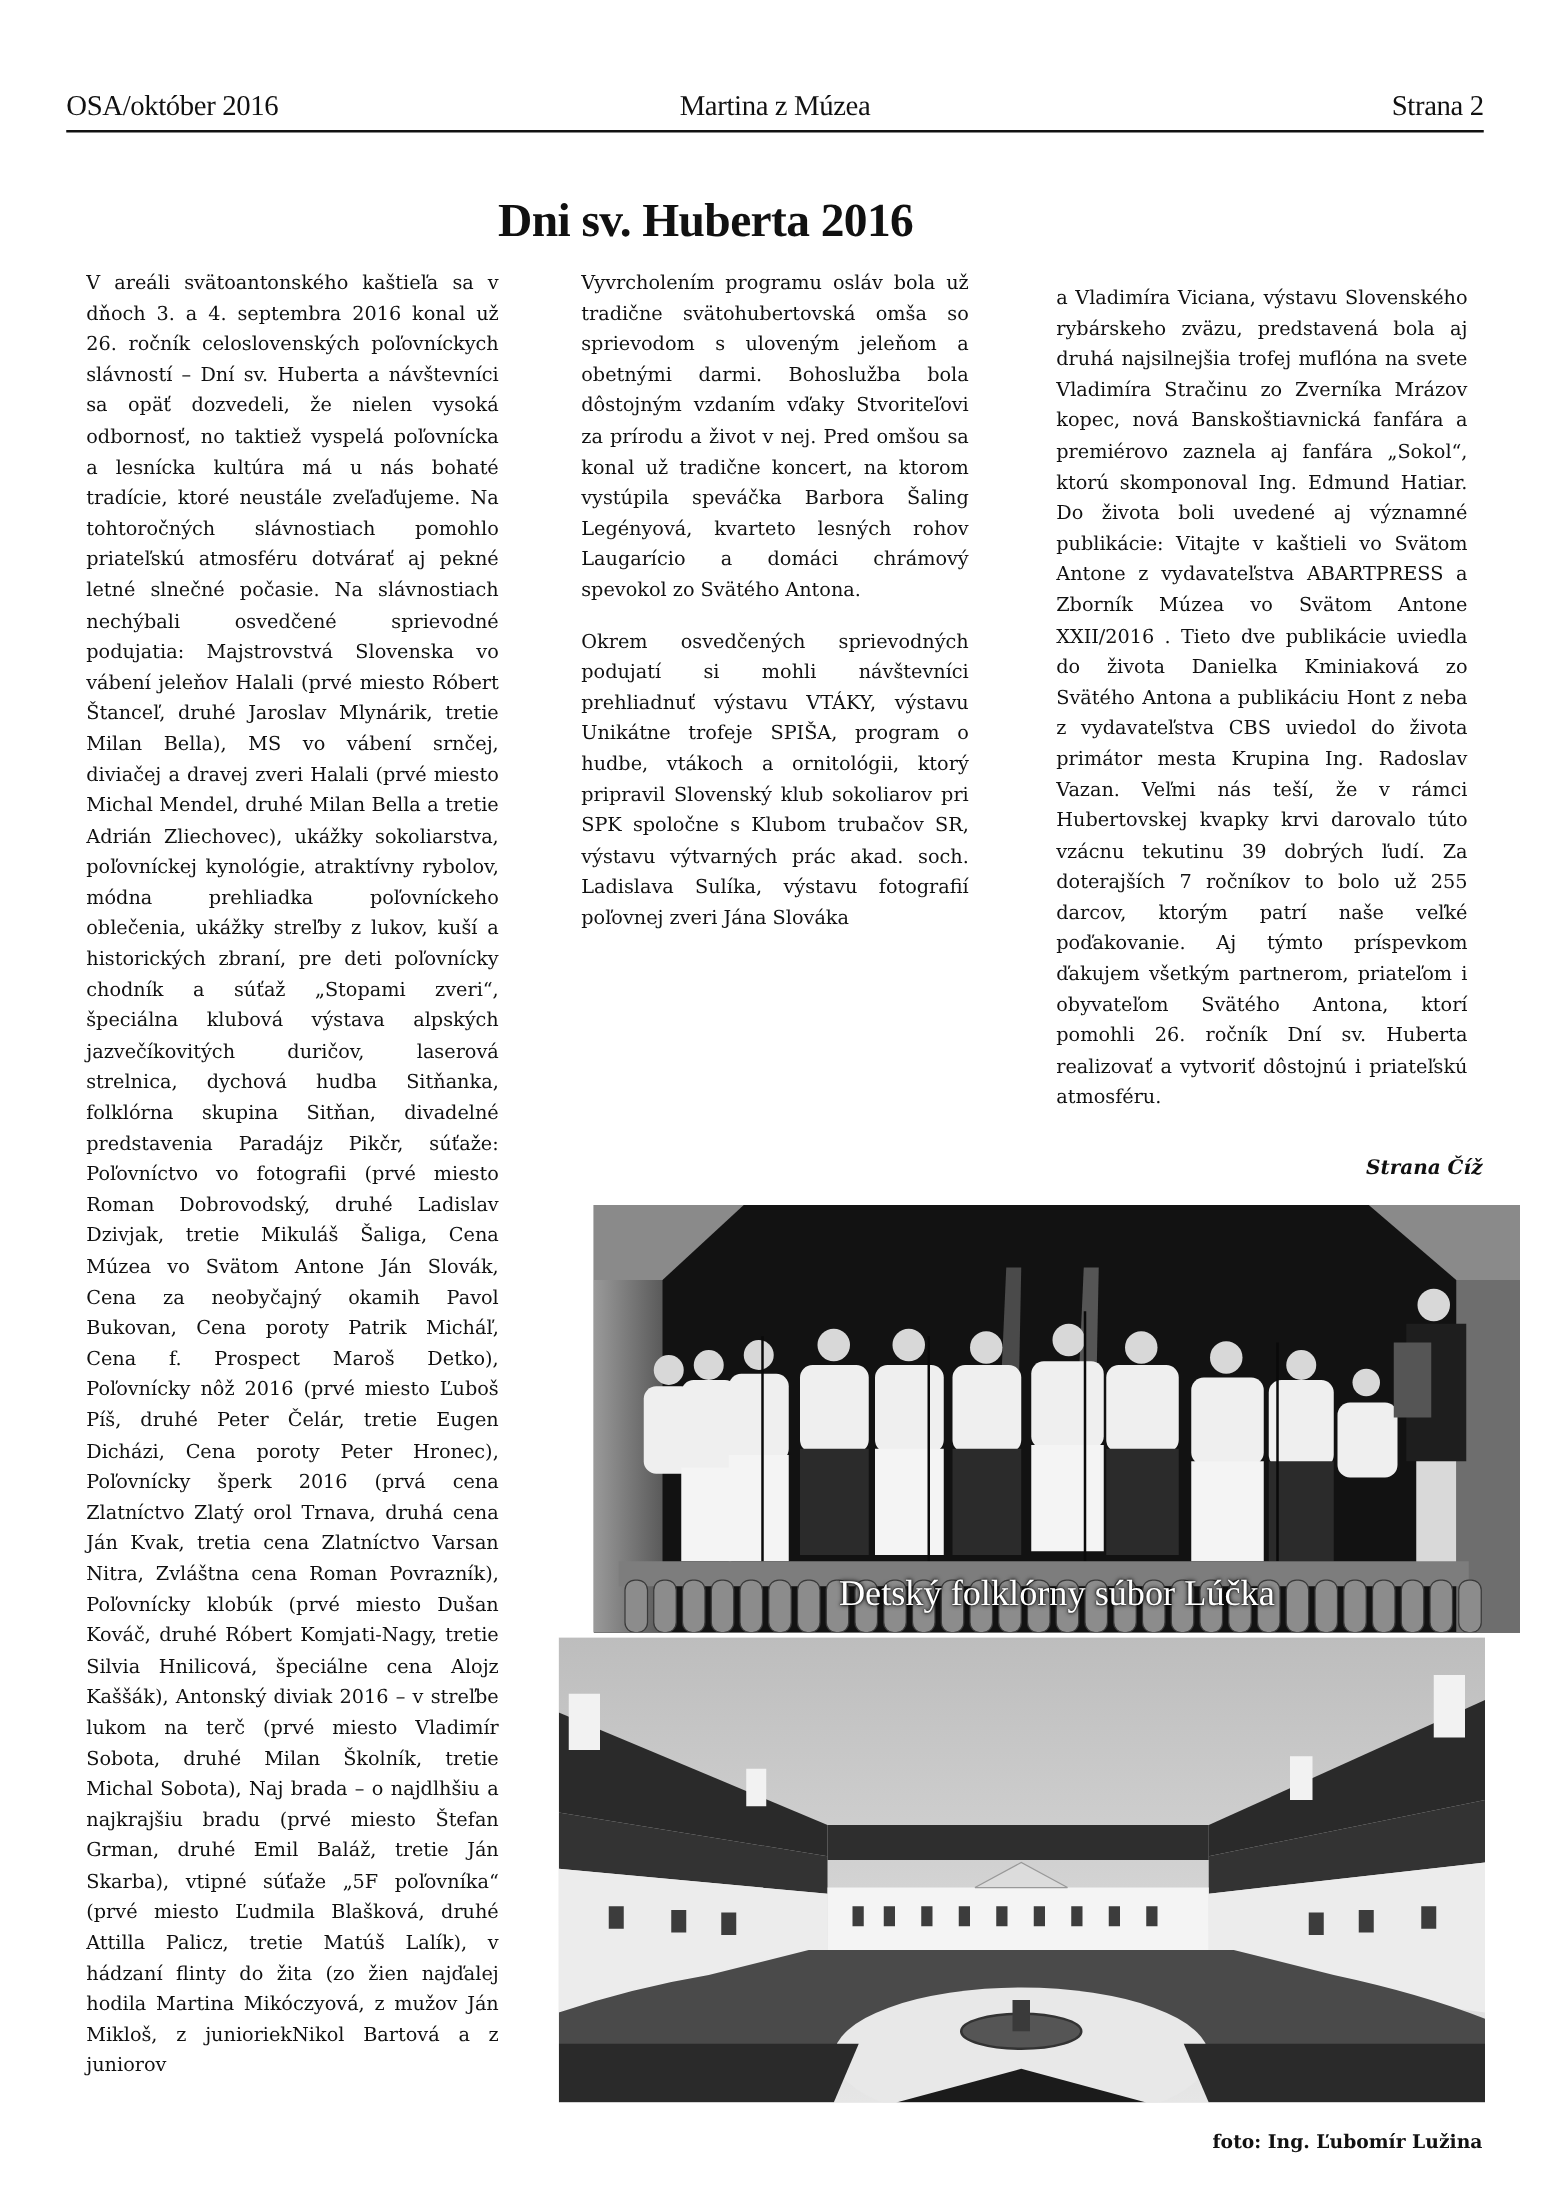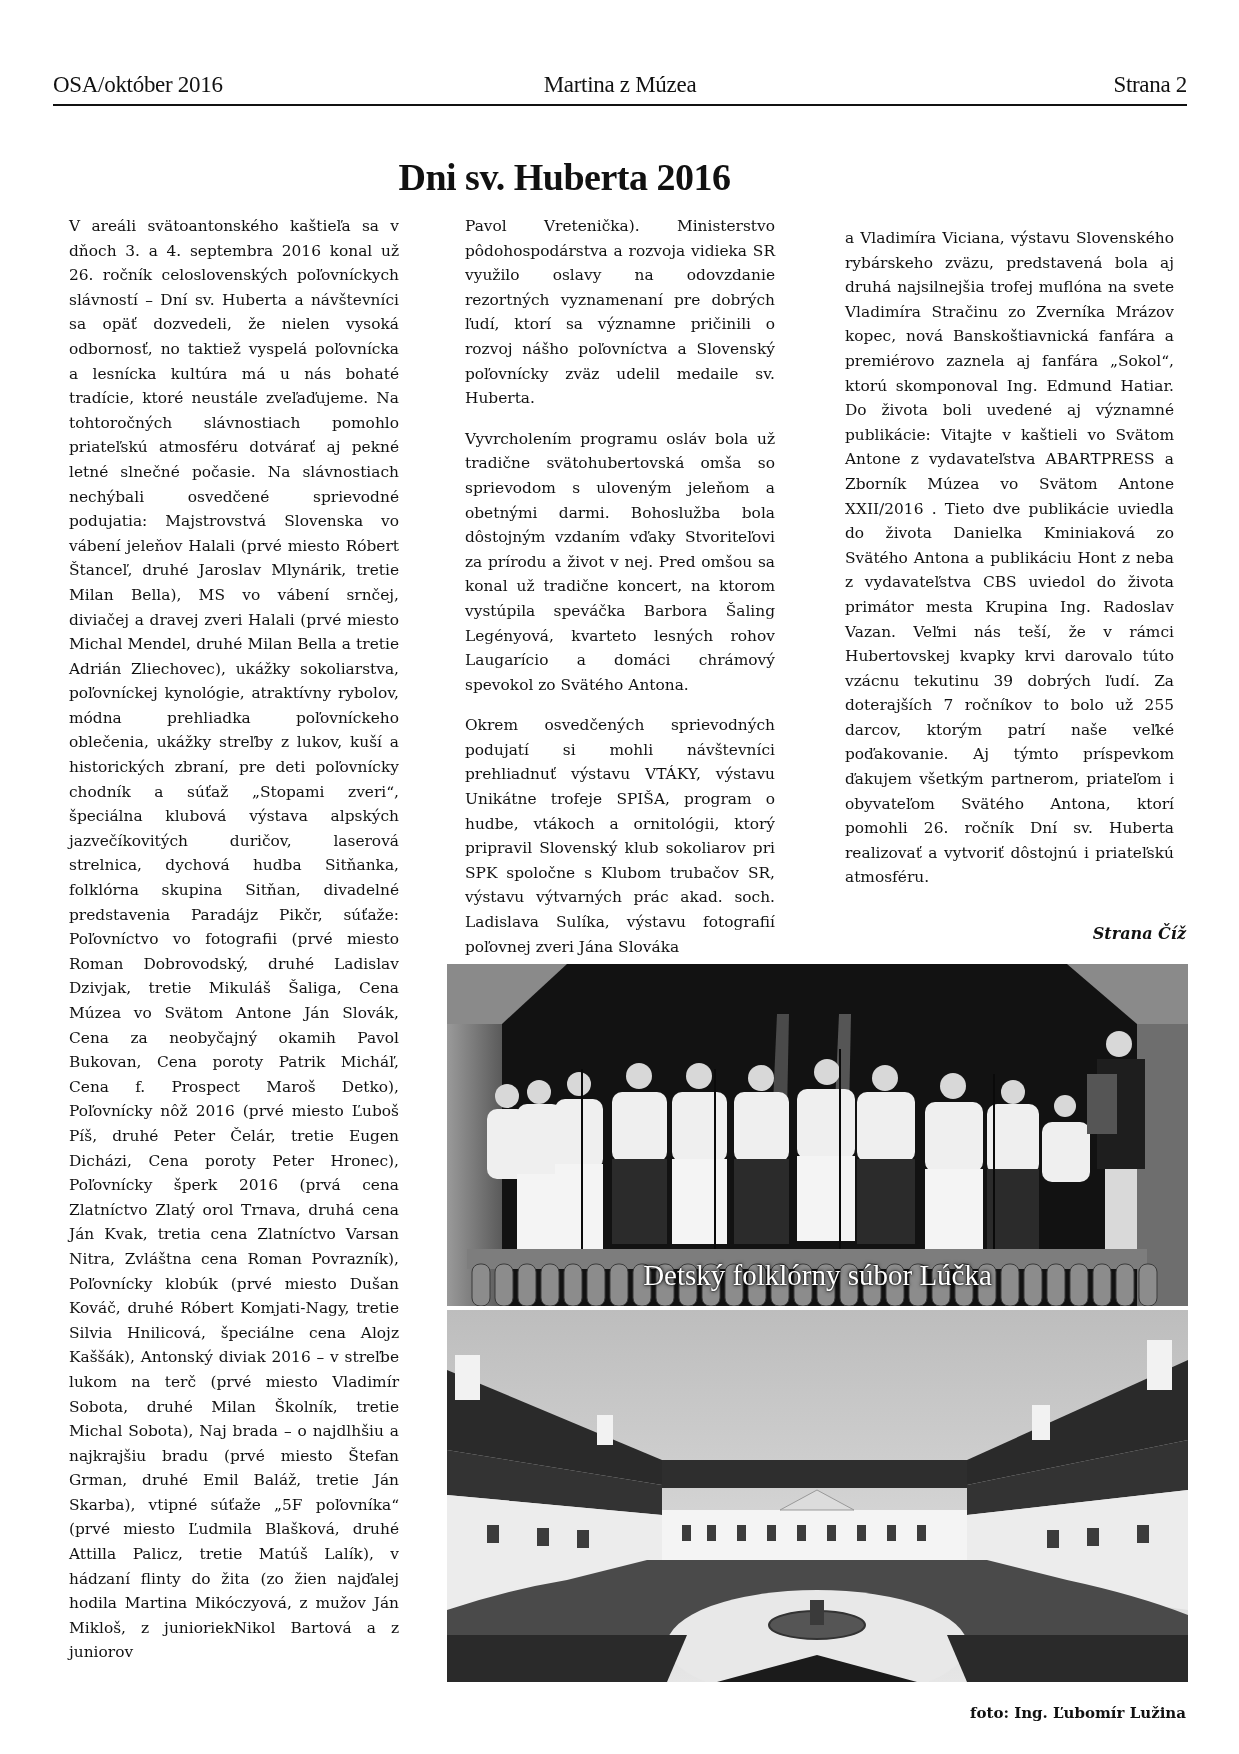--- a/index.html
+++ b/index.html
@@ -10,42 +10,41 @@
     .h-center { left: 50%; transform: translateX(-50%); }
     .h-right { right: 0; }
     .title { position: absolute; left: 0; width: 1129px; top: 122px; text-align: center; font-family: "Liberation Serif", serif; font-weight: bold; font-size: 38px; letter-spacing: -0.5px; margin-top: 33px; }
     .col { position: absolute; font-family: "DejaVu Serif", "Liberation Serif", serif; font-size: 15.4px; line-height: 24.6px; text-align: justify; }
     .col p { margin: 16px; }
     .col1 { left: 53px; width: 362px; top: 198px; }
     .col2 { left: 449px; width: 342px; top: 198px; }
     .col3 { left: 829px; width: 361px; top: 210px; }
     .signature { position: absolute; right: 53px; top: 924px; font-family: "DejaVu Serif", serif; font-style: italic; font-weight: bold; font-size: 16px; }
     .photo { position: absolute; left: 447px; width: 741px; overflow: hidden; }
-    .photo1 { top: 964px; height: 342px; background: #000000; }
+    .photo1 { top: 964px; height: 342px; background: #000000; margin-left: 28px; }
     .photo2 { top: 1310px; height: 372px; background: #d9d9d9; }
     .caption { position: absolute; left: 0; right: 0; bottom: 14px; text-align: center; color: #fff; font-family: "Liberation Serif", serif; font-size: 29px; text-shadow: 0 0 4px #000, 0 0 2px #000; }
     .credit { position: absolute; right: 53px; top: 1704px; font-family: "DejaVu Serif", serif; font-weight: bold; font-size: 15px; text-align: right; }
   </style>
 </head>
 <body>
 
 <div class="header">
   <span class="h-left">OSA/október 2016</span>
   <span class="h-center">Martina z Múzea</span>
   <span class="h-right">Strana 2</span>
 </div>
 
 <div class="title">Dni sv. Huberta 2016</div>
 
 <div class="col col1">
   <p>V areáli svätoantonského kaštieľa sa v dňoch 3. a 4. septembra 2016 konal už 26. ročník celoslovenských poľovníckych slávností – Dní sv. Huberta a návštevníci sa opäť dozvedeli, že nielen vysoká odbornosť, no taktiež vyspelá poľovnícka a lesnícka kultúra má u nás bohaté tradície, ktoré neustále zveľaďujeme. Na tohtoročných slávnostiach pomohlo priateľskú atmosféru dotvárať aj pekné letné slnečné počasie. Na slávnostiach nechýbali osvedčené sprievodné podujatia: Majstrovstvá Slovenska vo vábení jeleňov Halali (prvé miesto Róbert Štanceľ, druhé Jaroslav Mlynárik, tretie Milan Bella), MS vo vábení srnčej, diviačej a dravej zveri Halali (prvé miesto Michal Mendel, druhé Milan Bella a tretie Adrián Zliechovec), ukážky sokoliarstva, poľovníckej kynológie, atraktívny rybolov, módna prehliadka poľovníckeho oblečenia, ukážky streľby z lukov, kuší a historických zbraní, pre deti poľovnícky chodník a súťaž „Stopami zveri“, špeciálna klubová výstava alpských jazvečíkovitých duričov, laserová strelnica, dychová hudba Sitňanka, folklórna skupina Sitňan, divadelné predstavenia Paradájz Pikčr, súťaže: Poľovníctvo vo fotografii (prvé miesto Roman Dobrovodský, druhé Ladislav Dzivjak, tretie Mikuláš Šaliga, Cena Múzea vo Svätom Antone Ján Slovák, Cena za neobyčajný okamih Pavol Bukovan, Cena poroty Patrik Micháľ, Cena f. Prospect Maroš Detko), Poľovnícky nôž 2016 (prvé miesto Ľuboš Píš, druhé Peter Čelár, tretie Eugen Dicházi, Cena poroty Peter Hronec), Poľovnícky šperk 2016 (prvá cena Zlatníctvo Zlatý orol Trnava, druhá cena Ján Kvak, tretia cena Zlatníctvo Varsan Nitra, Zvláštna cena Roman Povrazník), Poľovnícky klobúk (prvé miesto Dušan Kováč, druhé Róbert Komjati-Nagy, tretie Silvia Hnilicová, špeciálne cena Alojz Kaššák), Antonský diviak 2016 – v streľbe lukom na terč (prvé miesto Vladimír Sobota, druhé Milan Školník, tretie Michal Sobota), Naj brada – o najdlhšiu a najkrajšiu bradu (prvé miesto Štefan Grman, druhé Emil Baláž, tretie Ján Skarba), vtipné súťaže „5F poľovníka“ (prvé miesto Ľudmila Blašková, druhé Attilla Palicz, tretie Matúš Lalík), v hádzaní flinty do žita (zo žien najďalej hodila Martina Mikóczyová, z mužov Ján Mikloš, z junioriekNikol Bartová a z juniorov</p>
 </div>
 
 <div class="col col2">
-  <p>Pavol Vretenička). Ministerstvo pôdohospodárstva a rozvoja vidieka SR využilo oslavy na odovzdanie rezortných vyznamenaní pre dobrých ľudí, ktorí sa významne pričinili o rozvoj nášho poľovníctva a Slovenský poľovnícky zväz udelil medaile sv. Huberta.</p>
   <p>Vyvrcholením programu osláv bola už tradične svätohubertovská omša so sprievodom s uloveným jeleňom a obetnými darmi. Bohoslužba bola dôstojným vzdaním vďaky Stvoriteľovi za prírodu a život v nej. Pred omšou sa konal už tradične koncert, na ktorom vystúpila speváčka Barbora Šaling Legényová, kvarteto lesných rohov Laugarício a domáci chrámový spevokol zo Svätého Antona.</p>
   <p>Okrem osvedčených sprievodných podujatí si mohli návštevníci prehliadnuť výstavu VTÁKY, výstavu Unikátne trofeje SPIŠA, program o hudbe, vtákoch a ornitológii, ktorý pripravil Slovenský klub sokoliarov pri SPK spoločne s Klubom trubačov SR, výstavu výtvarných prác akad. soch. Ladislava Sulíka, výstavu fotografií poľovnej zveri Jána Slováka</p>
 </div>
 
 <div class="col col3">
   <p>a Vladimíra Viciana, výstavu Slovenského rybárskeho zväzu, predstavená bola aj druhá najsilnejšia trofej muflóna na svete Vladimíra Stračinu zo Zverníka Mrázov kopec, nová Banskoštiavnická fanfára a premiérovo zaznela aj fanfára „Sokol“, ktorú skomponoval Ing. Edmund Hatiar. Do života boli uvedené aj významné publikácie: Vitajte v kaštieli vo Svätom Antone z vydavateľstva ABARTPRESS a Zborník Múzea vo Svätom Antone XXII/2016 . Tieto dve publikácie uviedla do života Danielka Kminiaková zo Svätého Antona a publikáciu Hont z neba z vydavateľstva CBS uviedol do života primátor mesta Krupina Ing. Radoslav Vazan. Veľmi nás teší, že v rámci Hubertovskej kvapky krvi darovalo túto vzácnu tekutinu 39 dobrých ľudí. Za doterajších 7 ročníkov to bolo už 255 darcov, ktorým patrí naše veľké poďakovanie. Aj týmto príspevkom ďakujem všetkým partnerom, priateľom i obyvateľom Svätého Antona, ktorí pomohli 26. ročník Dní sv. Huberta realizovať a vytvoriť dôstojnú i priateľskú atmosféru.</p>
 </div>
 
 <div class="signature">Strana Číž</div>
 

